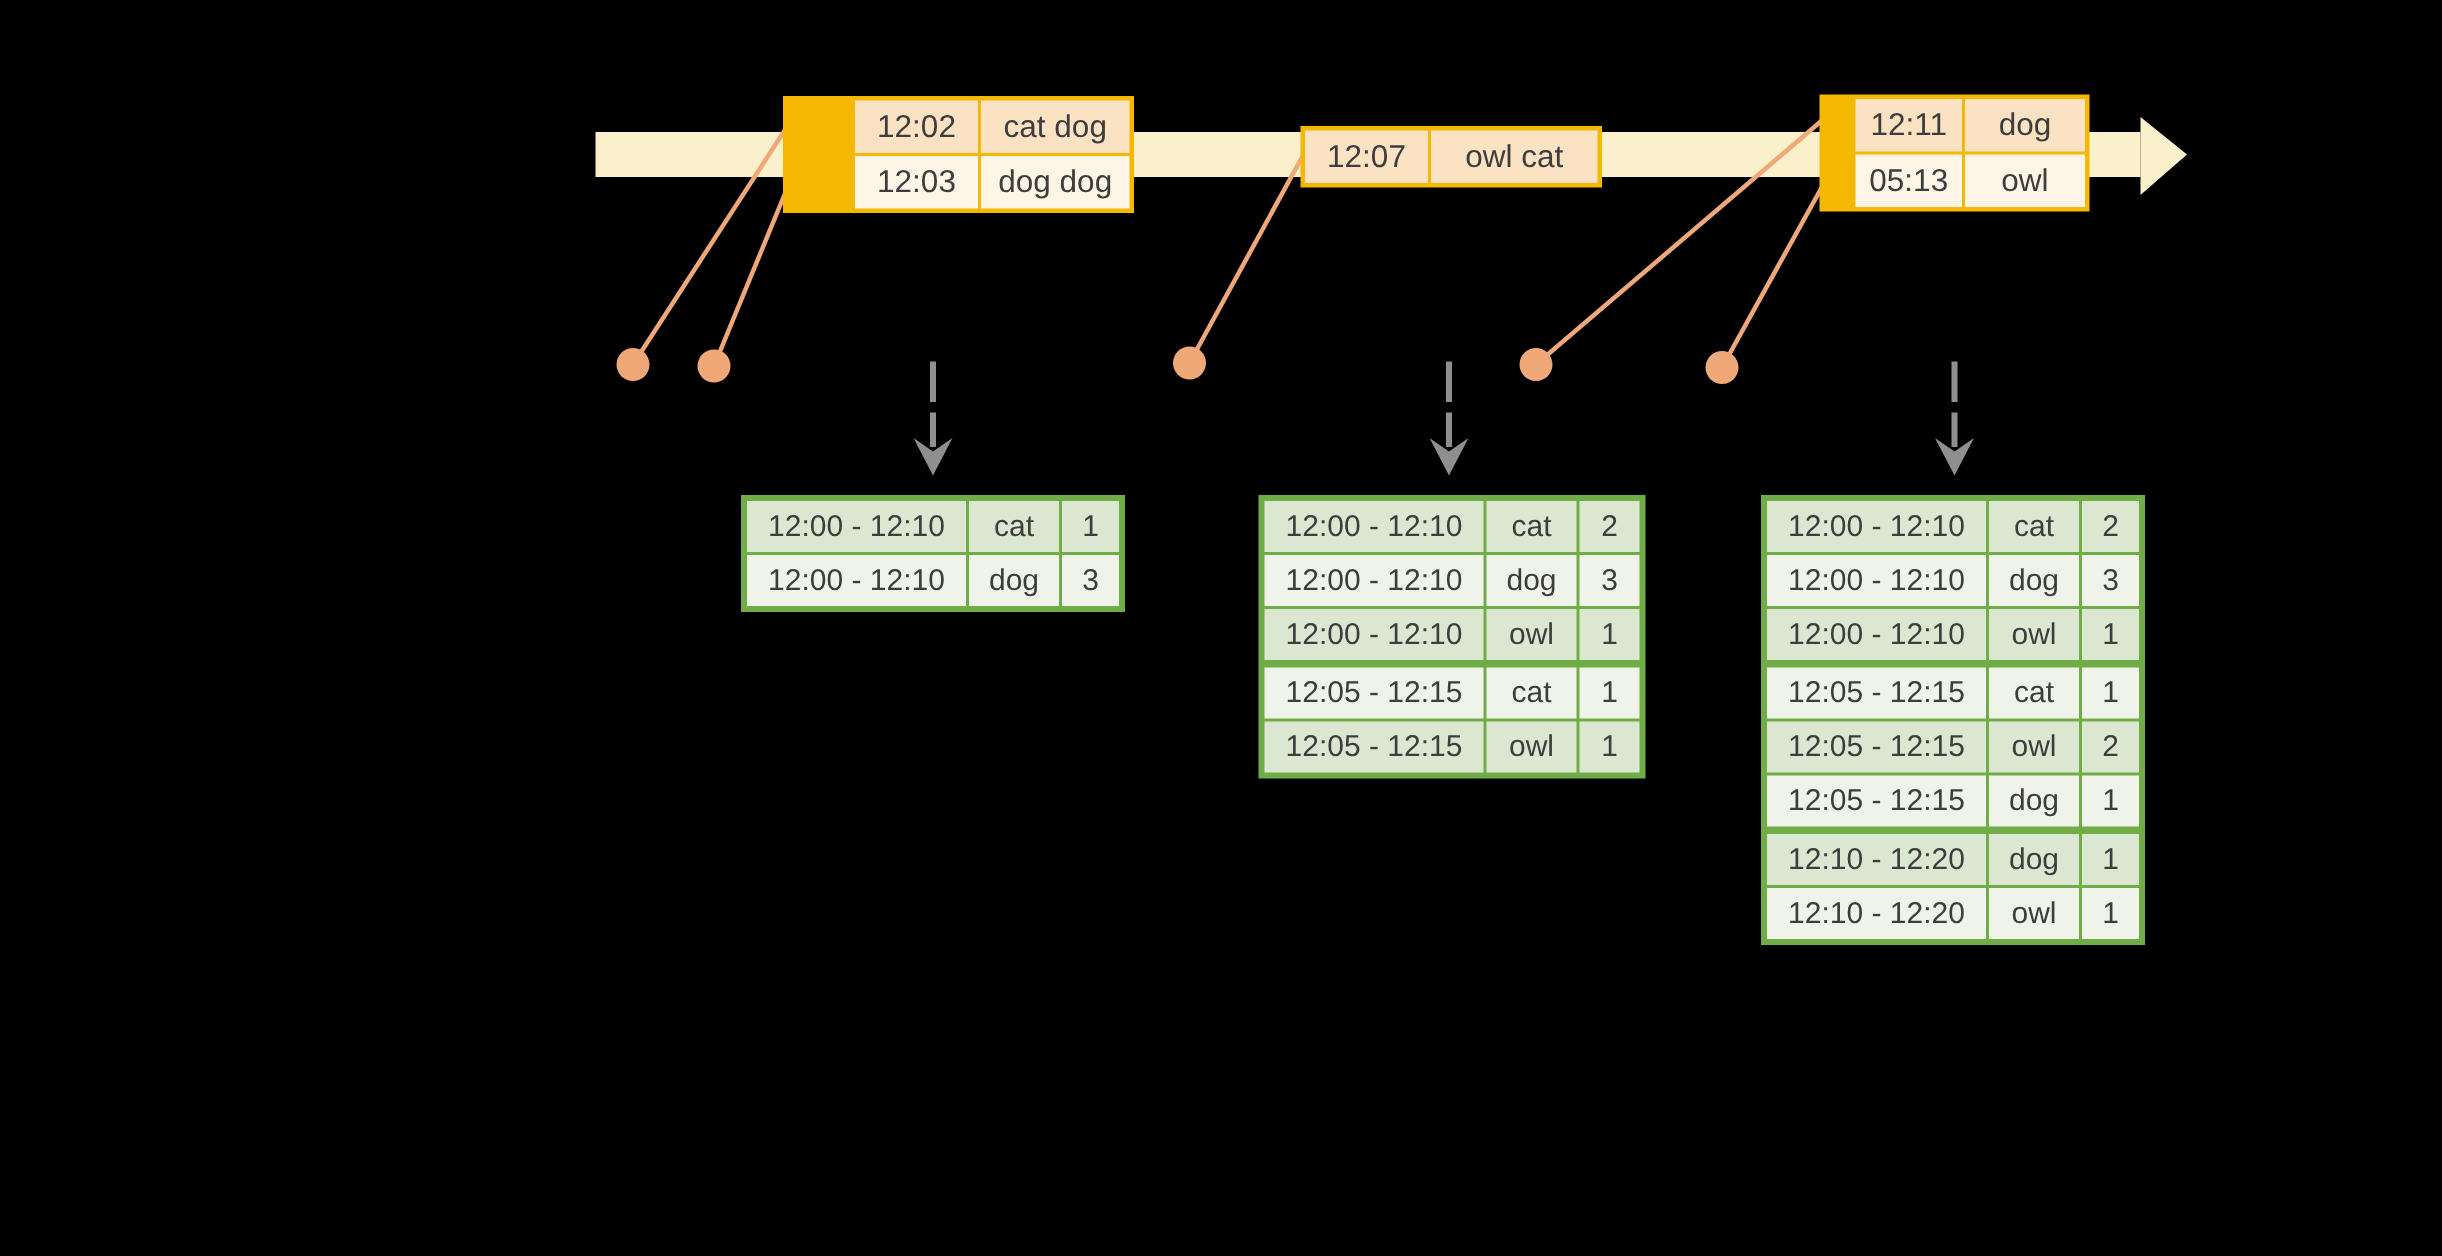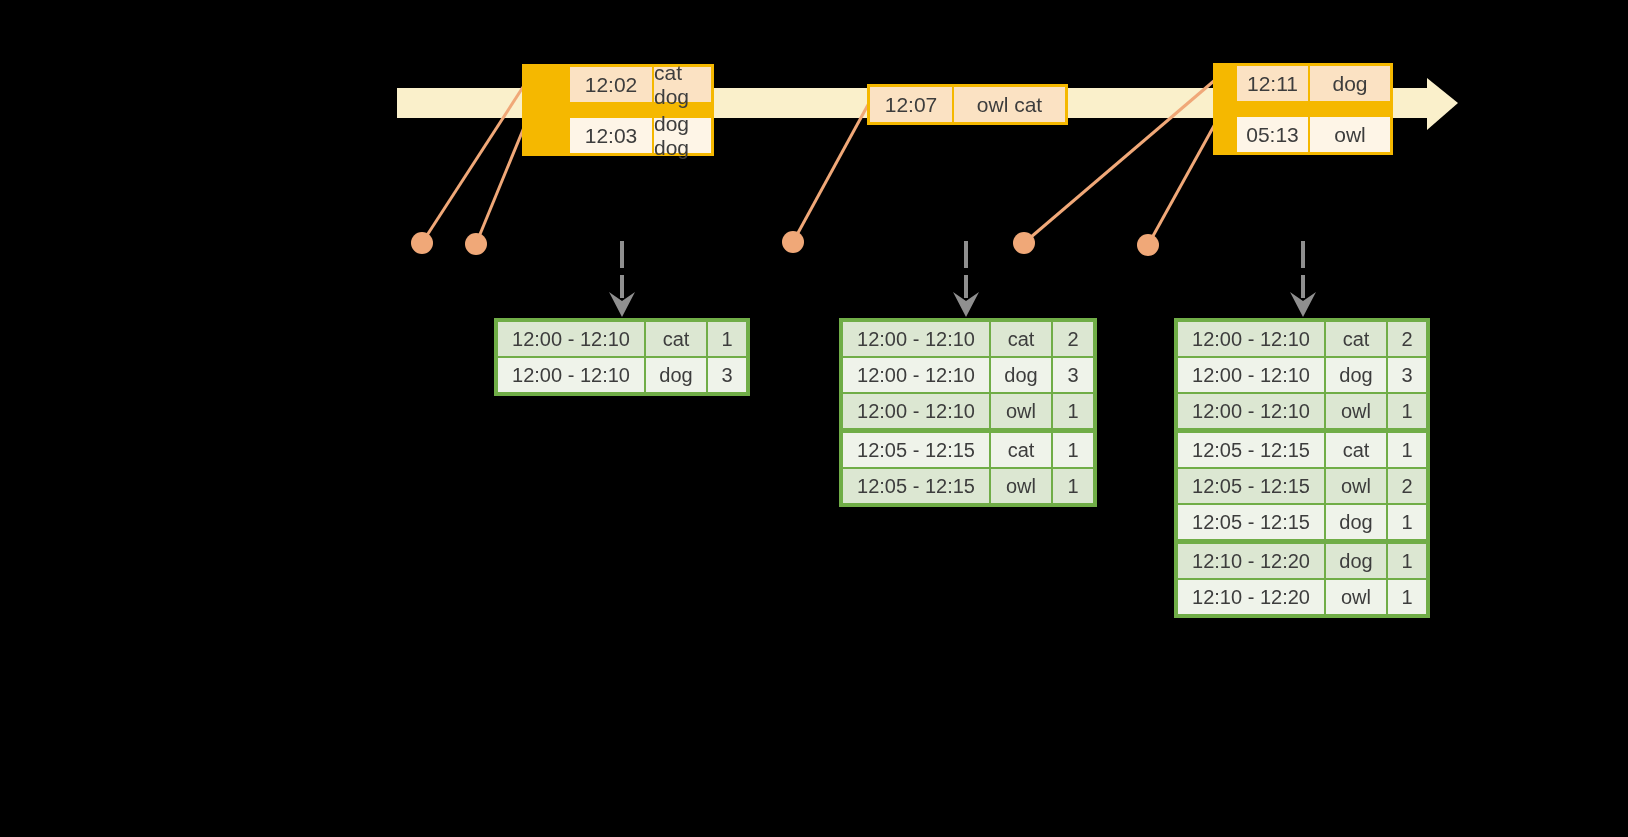--- a/index.html
+++ b/index.html
@@ -7,35 +7,35 @@
     position:relative; width:1628px; height:837px; background:#000;
     font-family:"Liberation Sans", sans-serif; overflow:hidden;
   }
   #diagram-svg { position:absolute; left:0; top:0; }
 
   
   .event-table {
     position:absolute; background:#F5B800; padding:3px;
     display:flex; flex-direction:column; box-sizing:border-box;
   }
-  .e-row { display:grid; gap:2px; margin-top:16px; }
+  .e-row { display:grid; gap:2px; margin-top:2px; }
   .e-row:first-child { margin-top:0; }
   .cols-a { grid-template-columns:82px 1fr; }
   .cols-c { grid-template-columns:71px 1fr; }
   .e-cell {
     height:35px; display:flex; align-items:center; justify-content:center;
     font-size:21px; color:#3d3d3d;
   }
   .e-fill-odd  { background:#FBE2C3; }
   .e-fill-even { background:#FEF5E7; }
 
   
   .result-table {
     position:absolute; background:#70AD47; padding:4px;
-    display:flex; flex-direction:column; width:256px; box-sizing:border-box;
+    display:flex; flex-direction:column; width:256px; box-sizing:border-box;margin-top:12px;
   }
   .r-row { display:grid; grid-template-columns:146px 60px 1fr; gap:2px; margin-top:2px; }
   .r-row:first-child { margin-top:0; }
   .r-row.group-start { margin-top:5px; }
   .r-cell {
     height:34px; display:flex; align-items:center; justify-content:center;
     font-size:20px; color:#3d3d3d;
   }
   .r-shade-a .r-cell { background:#DCE7D2; }
   .r-shade-b .r-cell { background:#EFF3EA; }
@@ -69,21 +69,21 @@
     <g stroke="#8F8F8F" stroke-width="4" fill="#8F8F8F">
       <line x1="622" y1="241" x2="622" y2="298" stroke-dasharray="27 7"></line>
       <polygon points="609,292 622,317 635,292 622,301" stroke="none"></polygon>
       <line x1="966" y1="241" x2="966" y2="298" stroke-dasharray="27 7"></line>
       <polygon points="953,292 966,317 979,292 966,301" stroke="none"></polygon>
       <line x1="1303" y1="241" x2="1303" y2="298" stroke-dasharray="27 7"></line>
       <polygon points="1290,292 1303,317 1316,292 1303,301" stroke="none"></polygon>
     </g>
   </svg>
 
-  <div class="event-table" style="left:522px; top:64px; width:192px;padding-left:48px;">
+  <div class="event-table" style="left:522px; top:64px; width:234px;padding-left:48px;">
     <div class="e-row cols-a">
       <div class="e-cell e-fill-odd">12:02</div>
       <div class="e-cell e-fill-odd">cat dog</div>
     </div>
     <div class="e-row cols-a">
       <div class="e-cell e-fill-even">12:03</div>
       <div class="e-cell e-fill-even">dog dog</div>
     </div>
   </div>
 

